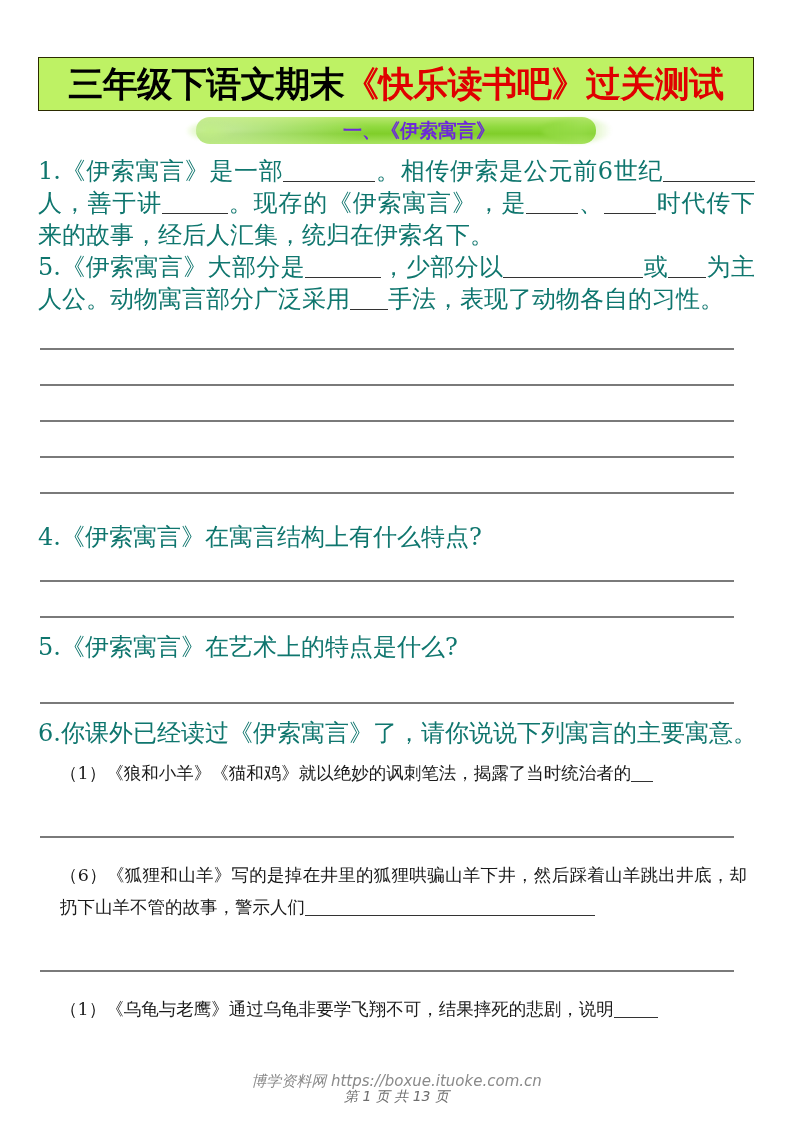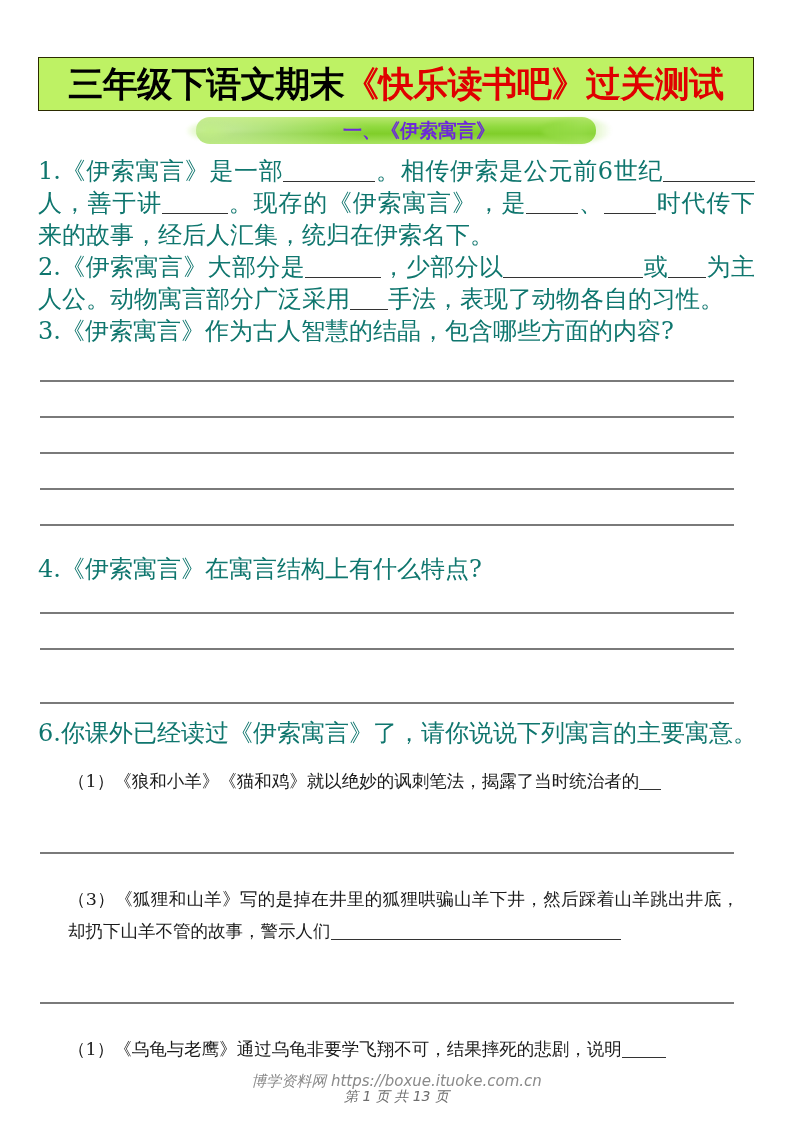--- a/index.html
+++ b/index.html
@@ -125,21 +125,21 @@
     line-height: 32px;
     margin: 0;
     text-align: justify;
     white-space: normal;
   }
   .q.nowrap { white-space: nowrap; }
   .sub {
     font-size: 17.5px;
     color: #1a1a1a;
     line-height: 32px;
-    margin: 16px;
+    margin: 8px;
     padding-left: 14px;
     text-align: justify;
   }
   .sub.nowrap { white-space: nowrap; }
 
   
   .blank {
     display: inline-block;
     border-bottom: 1.4px solid #333;
     vertical-align: -3px;
@@ -197,23 +197,22 @@
   <div class="section-banner">
     <div class="brush"></div>
     <div class="section-title">一、《伊索寓言》</div>
   </div>
 
   <div class="content">
 
 
     <p class="q" id="q1"><span>1.《伊索寓言》是一部</span><span class="blank" style="width: 92px;"></span><span>。相传伊索是公元前6世纪</span><span class="blank" style="width: 92px;"></span><span>人，善于讲</span><span class="blank" style="width: 66px;"></span><span>。现存的《伊索寓言》，是</span><span class="blank" style="width: 52px;"></span><span>、</span><span class="blank" style="width: 52px;"></span><span>时代传下来的故事，经后人汇集，统归在伊索名下。</span></p>
 
-    <p class="q" id="q2"><span>2.《伊索寓言》大部分是</span><span class="blank" style="width: 76px;"></span><span>，少部分以</span><span class="blank" style="width: 140px;"></span><span>或</span><span class="blank" style="width: 38px;"></span><span>为主人公。动物寓言部分广泛采用</span><span class="blank" style="width: 38px;"></span><span>手法，表现了动物各自的习性。</span></p>
-
-    <p class="q nowrap">3.《伊索寓言》作为古人智慧的结晶，包含哪些方面的内容?</p>
+    <p class="q" id="q2"><span>5.《伊索寓言》大部分是</span><span class="blank" style="width: 76px;"></span><span>，少部分以</span><span class="blank" style="width: 140px;"></span><span>或</span><span class="blank" style="width: 38px;"></span><span>为主人公。动物寓言部分广泛采用</span><span class="blank" style="width: 38px;"></span><span>手法，表现了动物各自的习性。</span></p>
+
     <div class="gap-6"></div>
     <div>
       <div class="rule-wrap">
           <div class="rule"></div>
         </div>
       <div class="rule-wrap">
           <div class="rule"></div>
         </div>
       <div class="rule-wrap">
           <div class="rule"></div>
@@ -231,41 +230,42 @@
     <div>
       <div class="rule-wrap">
           <div class="rule"></div>
         </div>
       <div class="rule-wrap">
           <div class="rule"></div>
         </div>
     </div>
     <div class="gap-6"></div>
 
+    <p class="q nowrap">5.《伊索寓言》在艺术上的特点是什么?</p>
     <div class="gap-12"></div>
     <div>
       <div class="rule-wrap">
           <div class="rule"></div>
         </div>
     </div>
     <div class="gap-6"></div>
 
     <p class="q nowrap">6.你课外已经读过《伊索寓言》了，请你说说下列寓言的主要寓意。</p>
 
     <p class="sub nowrap" id="q6-1"><span>（1）《狼和小羊》《猫和鸡》就以绝妙的讽刺笔法，揭露了当时统治者的</span><span class="blank" style="width: 22px;"></span></p>
     <div class="gap-12"></div>
     <div>
       <div class="rule-wrap">
           <div class="rule"></div>
         </div>
     </div>
     <div class="gap-6"></div>
 
 
-    <p class="sub" id="q6-3"><span>（3）《狐狸和山羊》写的是掉在井里的狐狸哄骗山羊下井，然后踩着山羊跳出井底，却扔下山羊不管的故事，警示人们</span><span class="blank" style="width: 290px;"></span></p>
+    <p class="sub" id="q6-3"><span>（6）《狐狸和山羊》写的是掉在井里的狐狸哄骗山羊下井，然后踩着山羊跳出井底，却扔下山羊不管的故事，警示人们</span><span class="blank" style="width: 290px;"></span></p>
     <div class="gap-12"></div>
     <div>
       <div class="rule-wrap">
           <div class="rule"></div>
         </div>
     </div>
     <div class="gap-6"></div>
 
     <p class="sub nowrap" id="q6-4"><span>（1）《乌龟与老鹰》通过乌龟非要学飞翔不可，结果摔死的悲剧，说明</span><span class="blank" style="width: 44px;"></span></p>
 

